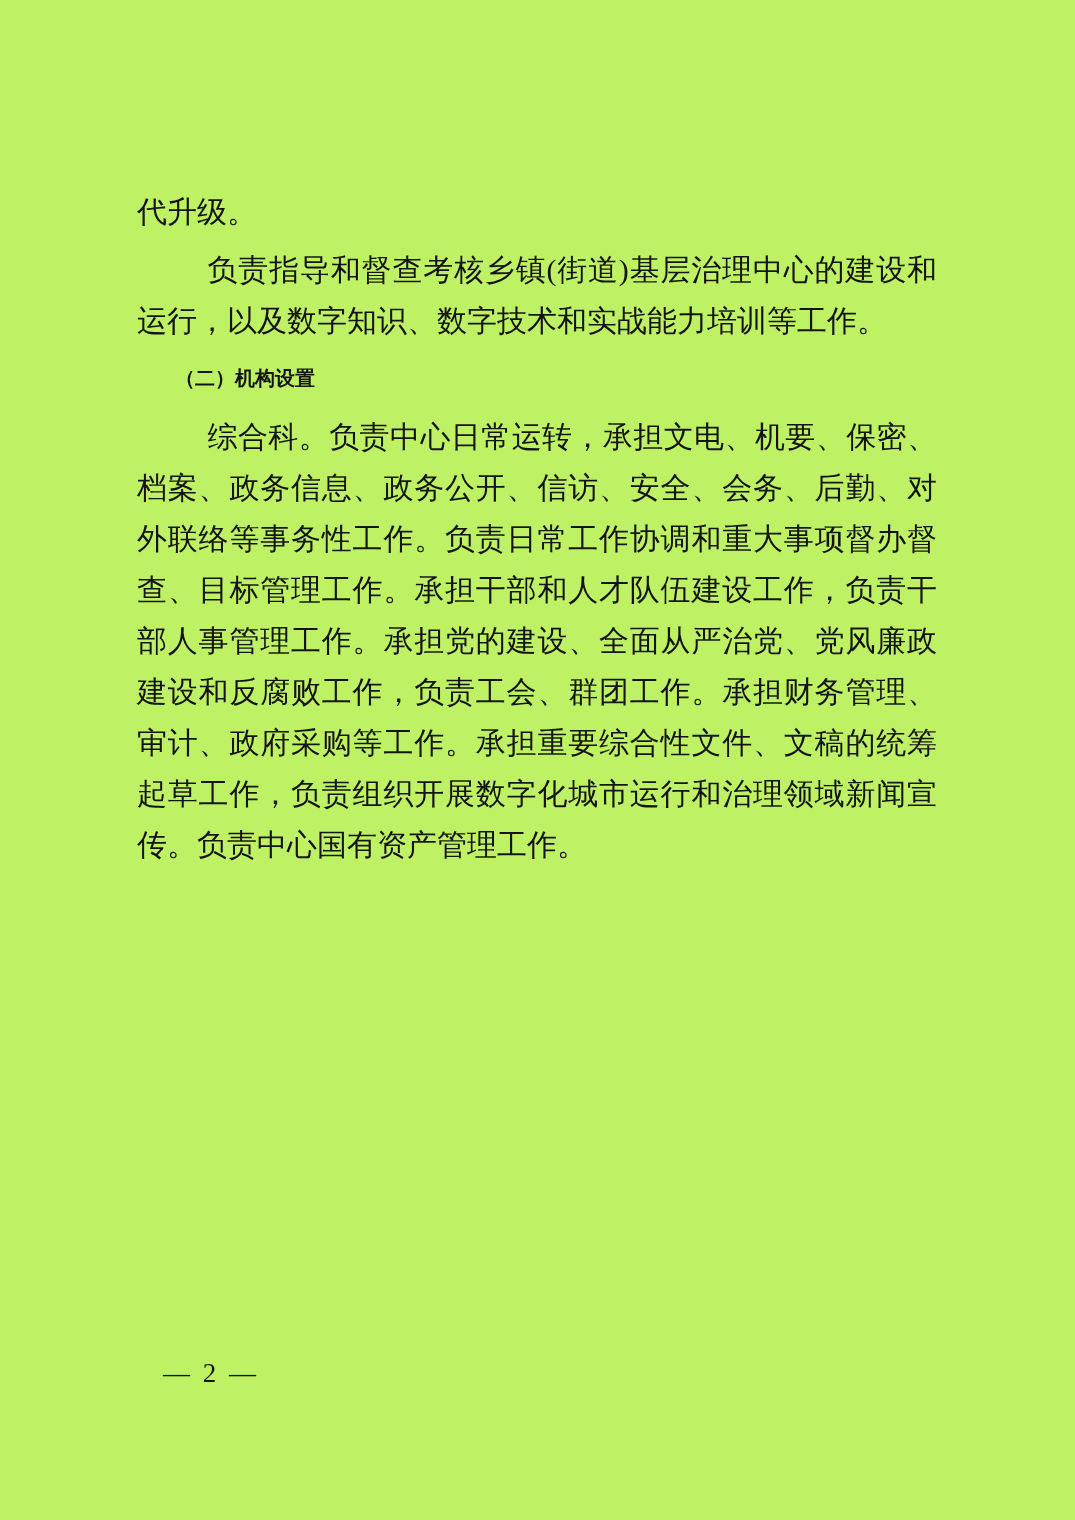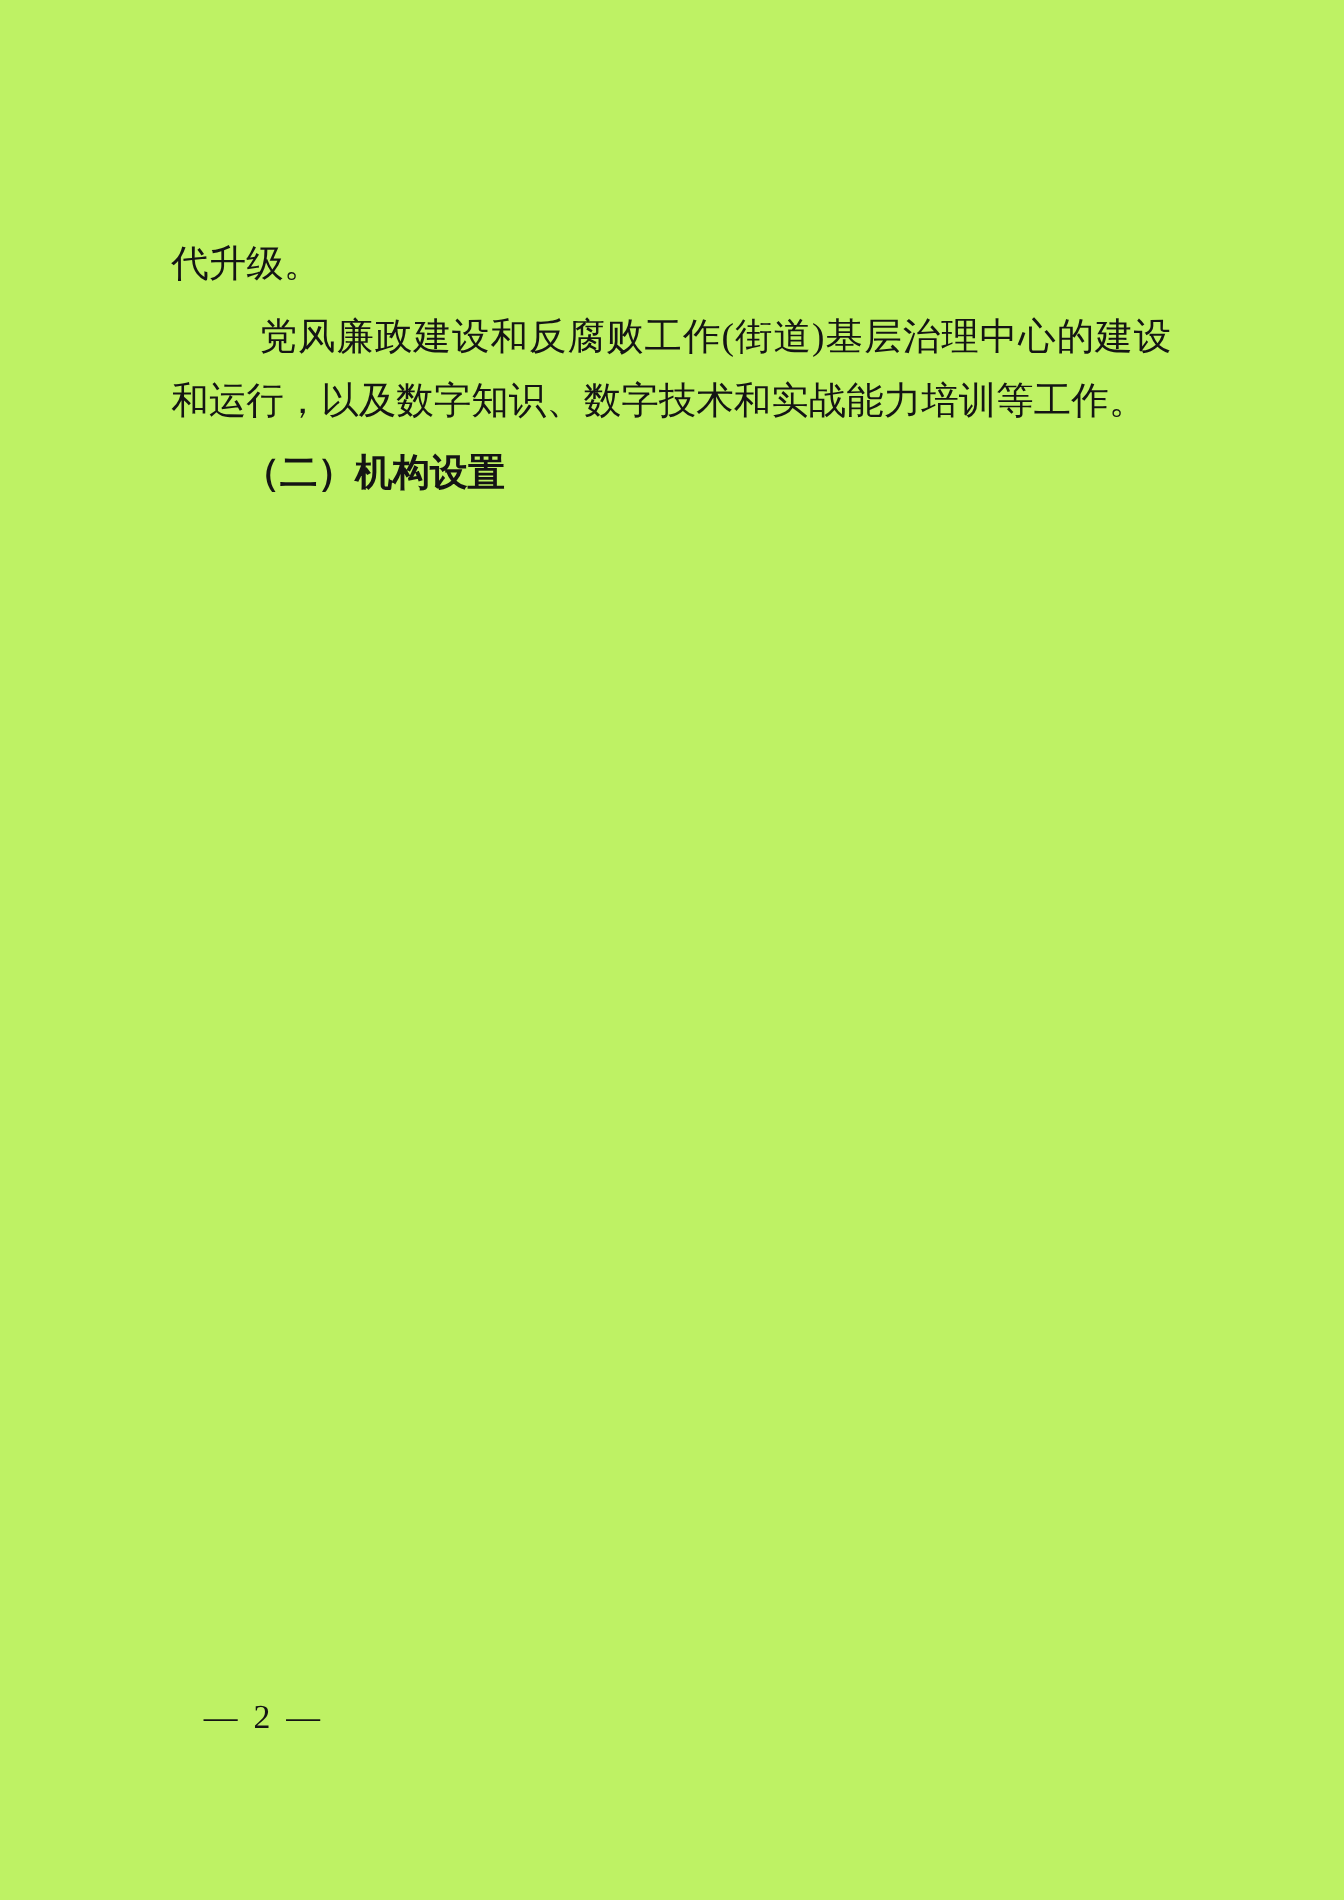--- a/index.html
+++ b/index.html
@@ -32,21 +32,21 @@
   }
   .para {
     margin: 0 0 7px 0;
     text-indent: 2.35em;
   }
   .para.continuation {
     text-indent: 0;
   }
   .heading {
     margin: 2px 0 7px 0;
-    font-size: 30px;
+    font-size: 20px;
     line-height: 51px;
     font-weight: bold;
     text-indent: 1.9em;
     font-family: "Liberation Serif", "DejaVu Serif", serif;
   }
   .footer {
     position: absolute;
     left: 163px;
     top: 1358px;
     font-family: "Liberation Serif", "DejaVu Serif", serif;
@@ -54,17 +54,18 @@
     letter-spacing: 3px;
     color: #141414;
   }
 </style>
 </head>
 <body>
 
 <div class="page">
   <div class="content">
     <p class="para continuation">代升级。</p>
-    <p class="para">党风廉政建设和反腐败工作(街道)基层治理中心的建设和运行，以及数字知识、数字技术和实战能力培训等工作。</p>
+    <p class="para">负责指导和督查考核乡镇(街道)基层治理中心的建设和运行，以及数字知识、数字技术和实战能力培训等工作。</p>
     <h3 class="heading">（二）机构设置</h3>
+    <p class="para">综合科。负责中心日常运转，承担文电、机要、保密、档案、政务信息、政务公开、信访、安全、会务、后勤、对外联络等事务性工作。负责日常工作协调和重大事项督办督查、目标管理工作。承担干部和人才队伍建设工作，负责干部人事管理工作。承担党的建设、全面从严治党、党风廉政建设和反腐败工作，负责工会、群团工作。承担财务管理、审计、政府采购等工作。承担重要综合性文件、文稿的统筹起草工作，负责组织开展数字化城市运行和治理领域新闻宣传。负责中心国有资产管理工作。</p>
   </div>
   <div class="footer">— 2 —</div>
 </div>
 
 </body></html>

